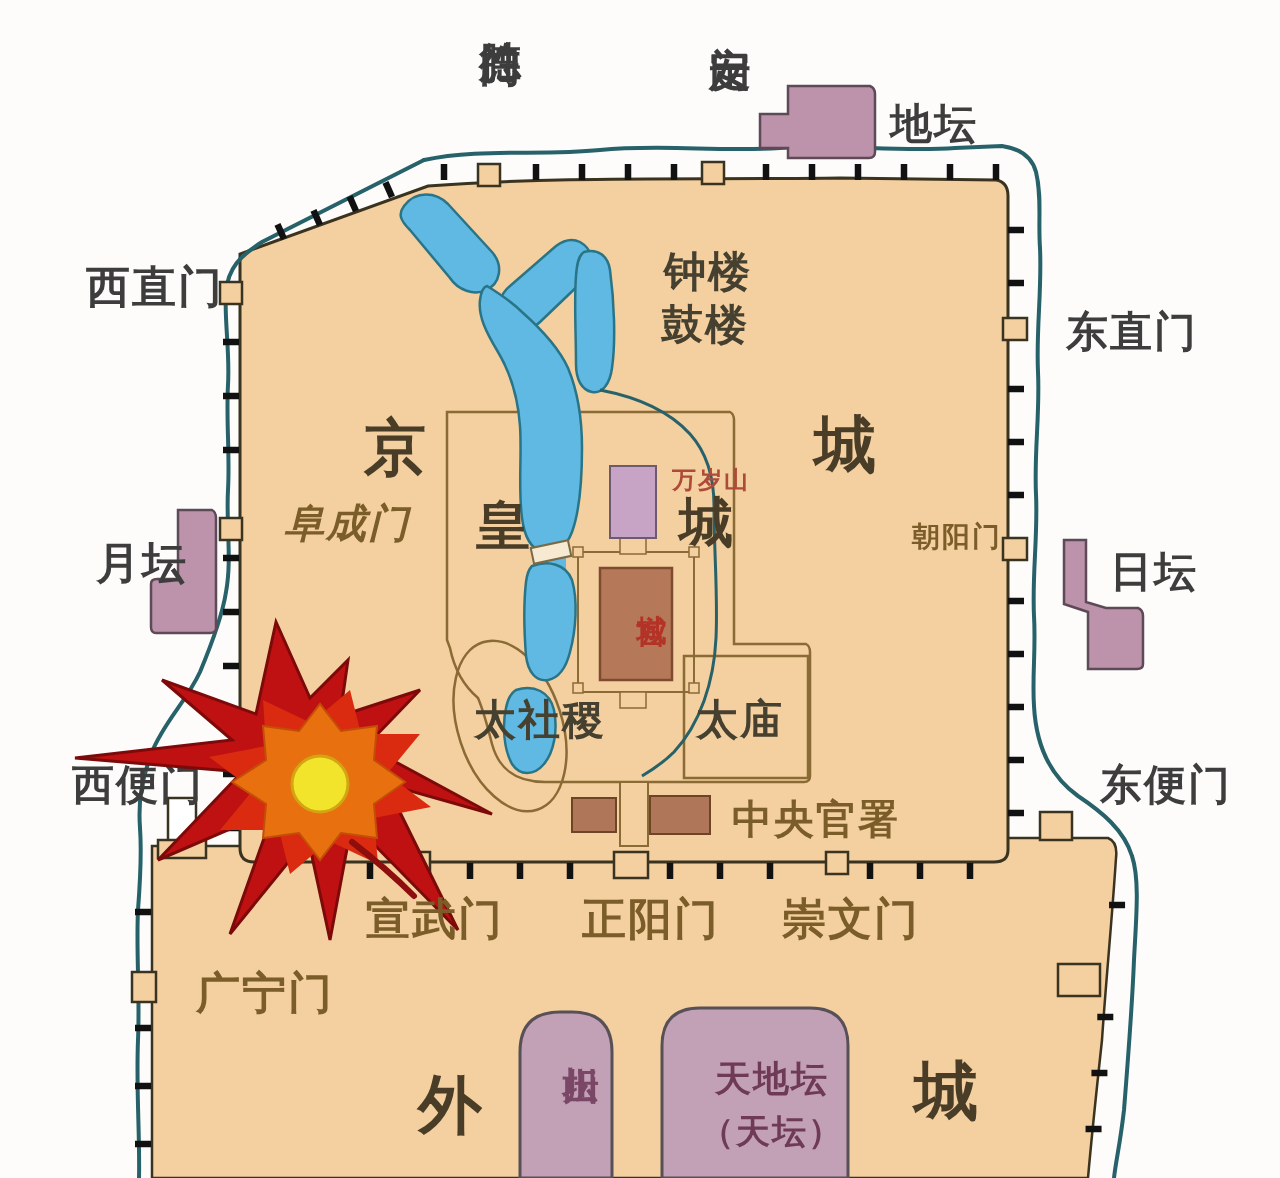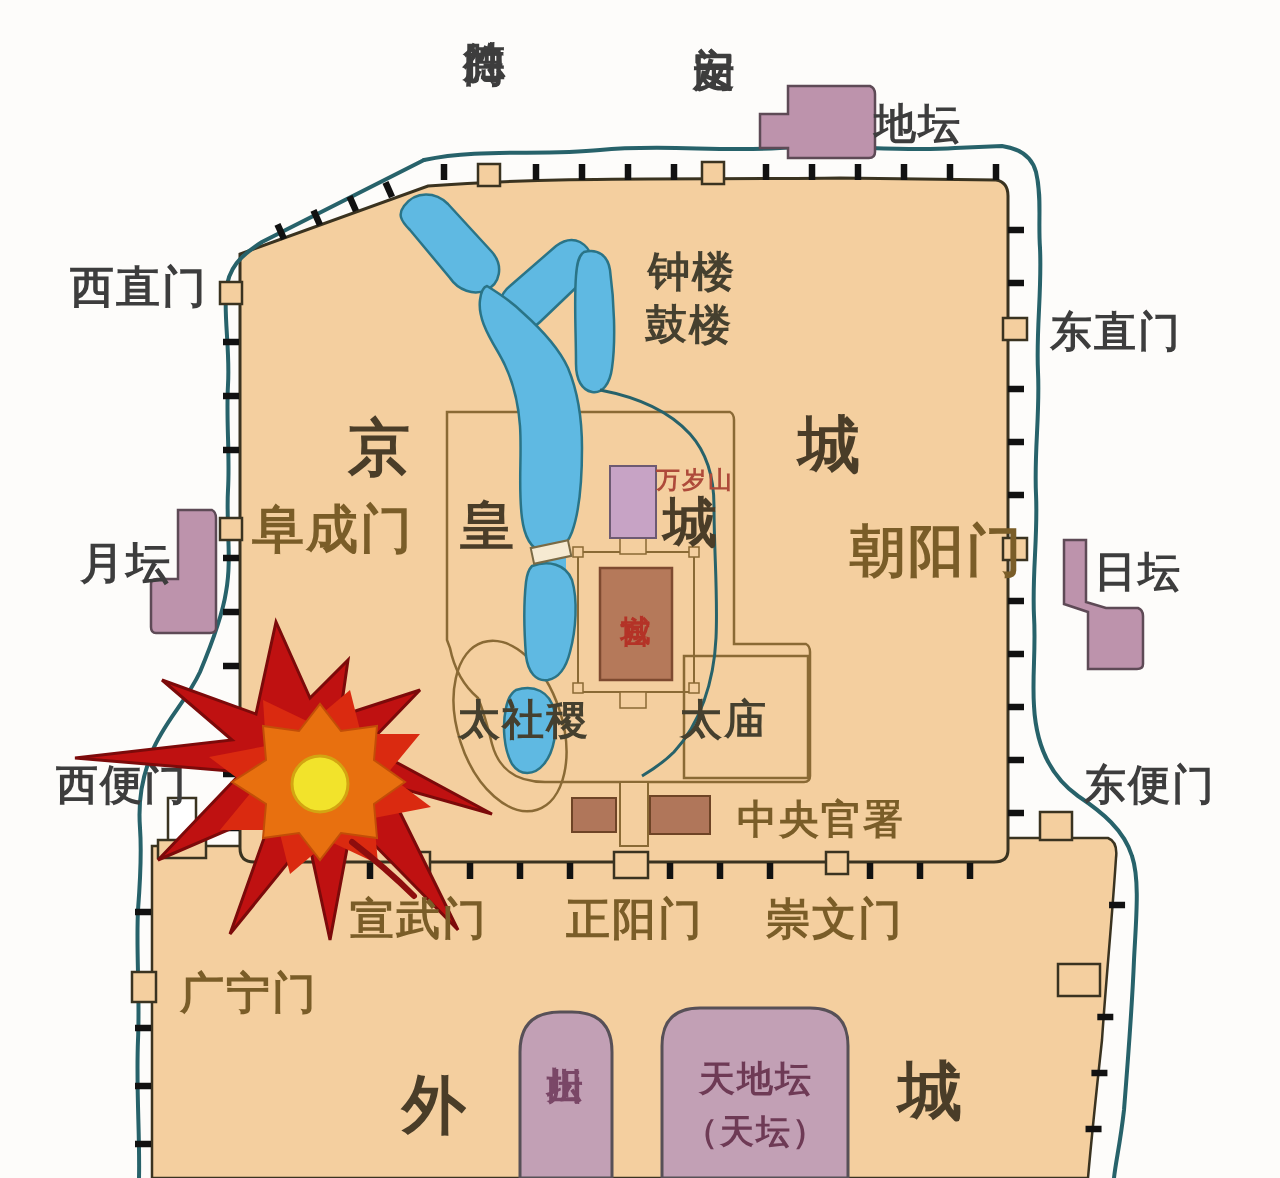--- a/index.html
+++ b/index.html
@@ -1,19 +1,19 @@
 <!DOCTYPE html>
 <html lang="zh"><head>
 <meta charset="utf-8">
 <style>
   html,body{margin:0;padding:0;}
   body{width:1280px;height:1178px;background:#fdfcfa;font-family:"DejaVu Sans",sans-serif;}
   #stage{position:relative;width:1280px;height:1178px;overflow:hidden;background:#fdfcfa;}
   #stage svg{position:absolute;left:0;top:0;}
-  .lbl{position:absolute;z-index:4;color:#3d3d3d;font-weight:600;letter-spacing:2px;line-height:1.05;white-space:nowrap;}
+  .lbl{position:absolute;z-index:4;color:#3d3d3d;font-weight:600;letter-spacing:2px;line-height:1.05;white-space:nowrap;padding-left:16px;}
   .lbl.v{writing-mode:vertical-rl;text-orientation:upright;letter-spacing:0;}
   .lbl.big{font-size:62px;font-weight:700;color:#4a3d28;letter-spacing:0;}
   .lbl.inner-gate{color:#7a5d28;}
   .lbl.dark{color:#45402f;}
   .lbl.red{color:#ae4a3a;}
   .lbl.palace{color:#b43327;font-weight:700;}
   .lbl.altar{color:#6e3a55;font-weight:700;}
   .lbl.under{z-index:2;}
   #explosion-layer{z-index:3;pointer-events:none;}
   #tianditan-box-label{display:flex;flex-direction:column;align-items:center;gap:16px;text-align:center;}
@@ -167,33 +167,33 @@
 
   <div class="lbl v" style="left:462px;top:8px;font-size:42px;">德胜门</div>
   <div class="lbl v" style="left:692px;top:12px;font-size:42px;">安定门</div>
   <div class="lbl" style="left:874px;top:102px;font-size:42px;">地坛</div>
   <div class="lbl" style="left:70px;top:264px;font-size:44px;">西直门</div>
   <div class="lbl" style="left:1050px;top:310px;font-size:42px;">东直门</div>
   <div class="lbl dark" style="left:648px;top:250px;font-size:42px;">钟楼</div>
   <div class="lbl dark" style="left:645px;top:303px;font-size:42px;">鼓楼</div>
   <div class="lbl big" style="left:348px;top:415px;">京</div>
   <div class="lbl big" style="left:798px;top:412px;">城</div>
-  <div class="lbl inner-gate" style="left:252px;top:502px;font-size:52px;">阜成门</div>
+  <div class="lbl inner-gate" style="left:268px;top:502px;font-size:40px;font-style:italic;">阜成门</div>
   <div class="lbl big" style="left:460px;top:498px;font-size:54px;">皇</div>
   <div class="lbl big" style="left:663px;top:495px;font-size:54px;">城</div>
   <div class="lbl red" style="left:656px;top:468px;font-size:24px;">万岁山</div>
-  <div class="lbl inner-gate" style="left:850px;top:522px;font-size:56px;">朝阳门</div>
+  <div class="lbl inner-gate" style="left:896px;top:522px;font-size:28px;">朝阳门</div>
   <div class="lbl" style="left:80px;top:540px;font-size:44px;">月坛</div>
   <div class="lbl" style="left:1094px;top:550px;font-size:42px;">日坛</div>
   <div class="lbl v palace" style="left:620px;top:590px;font-size:30px;">宫城</div>
   <div class="lbl dark" style="left:458px;top:698px;font-size:42px;">太社稷</div>
   <div class="lbl dark" style="left:680px;top:698px;font-size:42px;">太庙</div>
   <div class="lbl under" style="left:56px;top:763px;font-size:42px;">西便门</div>
   <div class="lbl" style="left:1048px;top:763px;font-size:42px;margin-left:36px;">东便门</div>
-  <div class="lbl inner-gate" style="left:716px;top:798px;font-size:40px;margin-left:21px;">中央官署</div>
+  <div class="lbl inner-gate" style="left:716px;top:798px;font-size:40px;">中央官署</div>
   <div class="lbl inner-gate" style="left:350px;top:896px;font-size:44px;">宣武门</div>
   <div class="lbl inner-gate" style="left:566px;top:896px;font-size:44px;">正阳门</div>
   <div class="lbl inner-gate" style="left:766px;top:896px;font-size:44px;">崇文门</div>
   <div class="lbl inner-gate" style="left:180px;top:970px;font-size:44px;">广宁门</div>
   <div class="lbl big" style="left:402px;top:1072px;font-size:64px;">外</div>
   <div class="lbl big" style="left:898px;top:1058px;font-size:64px;">城</div>
   <div class="lbl v altar" style="left:546px;top:1038px;font-size:36px;color:#7a4767;">山川坛</div>
   <div id="tianditan-box-label" class="lbl altar" style="left:664px;top:1060px;width:184px;font-size:36px;">
     <div>天地坛</div>
     <div style="font-size:34px;">（天坛）</div>

